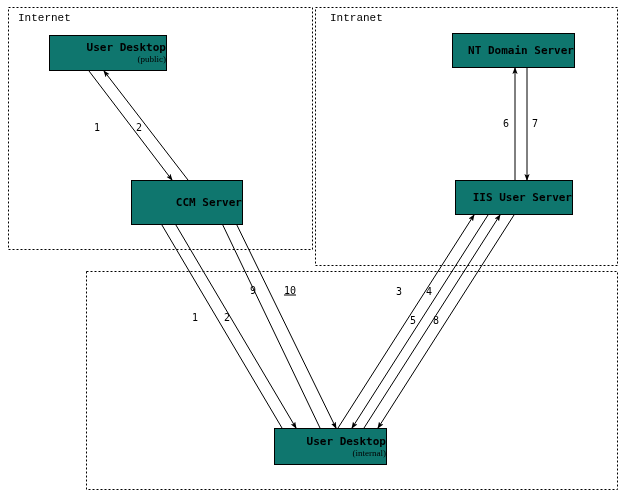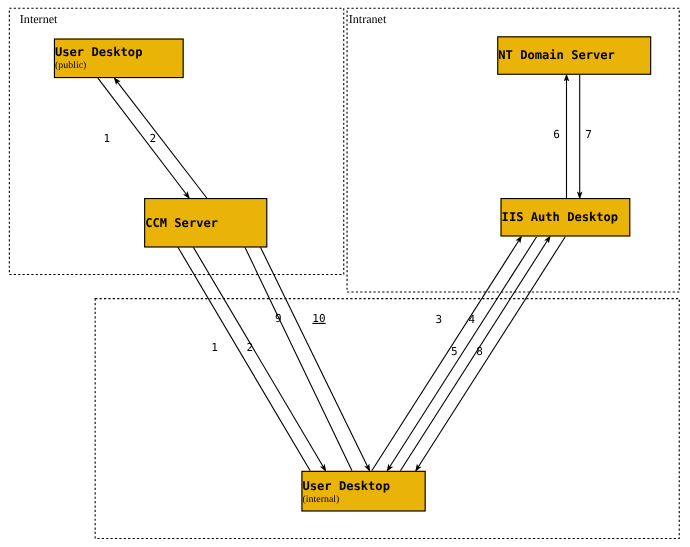--- a/index.html
+++ b/index.html
@@ -17,34 +17,34 @@
   }
   svg.layer {
     position: absolute;
     left: 0;
     top: 0;
     width: 627px;
     height: 497px;
   }
   .zone-label {
     position: absolute;
-    font-family: Liberation Serif, serif;
+    font-family: Liberation Mono, monospace;
     font-size: 11px;
     color: #000000;
     white-space: nowrap;
     letter-spacing: 0px;
   }
   .node-box {
     position: absolute;
     box-sizing: border-box;
     border: 1px solid #000000;
-    background: #eab308;
+    background: #0f766e;
     display: flex;
     flex-direction: column;
-    align-items: flex-start;
+    align-items: flex-end;
     justify-content: center;
     color: #000000;
   }
   .node-title {
     font-family: "DejaVu Sans Mono", "Liberation Mono", monospace;
     font-size: 11px;
     font-weight: bold;
     line-height: 13px;
     white-space: nowrap;
   }
@@ -90,36 +90,36 @@
         <line x1="232" y1="215" x2="336" y2="428" stroke="#000000" stroke-width="1" marker-end="url(#arrowhead)"></line>
         <line x1="338" y1="428" x2="474" y2="215" stroke="#000000" stroke-width="1" marker-end="url(#arrowhead)"></line>
         <line x1="488" y1="215" x2="352" y2="428" stroke="#000000" stroke-width="1" marker-end="url(#arrowhead)"></line>
         <line x1="364" y1="428" x2="500" y2="215" stroke="#000000" stroke-width="1" marker-end="url(#arrowhead)"></line>
         <line x1="514" y1="215" x2="378" y2="428" stroke="#000000" stroke-width="1" marker-end="url(#arrowhead)"></line>
       </g>
   </svg>
 
   <div id="zone-labels">
       <div class="zone-label" style="left: 18px; top: 12px;">Internet</div>
-      <div class="zone-label" style="left: 317px; top: 12px;">Intranet</div>
+      <div class="zone-label" style="left: 330px; top: 12px;">Intranet</div>
     </div>
 
   <div id="nodes">
       <div class="node-box" style="left: 49px; top: 35px; width: 118px; height: 36px;">
         <div class="node-title">User Desktop</div>
         <div class="node-sub">(public)</div>
       </div>
       <div class="node-box" style="left: 131px; top: 180px; width: 112px; height: 45px;">
         <div class="node-title">CCM Server</div>
       </div>
-      <div class="node-box" style="left: 452px; top: 33px; width: 140px; height: 35px;">
+      <div class="node-box" style="left: 452px; top: 33px; width: 123px; height: 35px;">
         <div class="node-title">NT Domain Server</div>
       </div>
       <div class="node-box" style="left: 455px; top: 180px; width: 118px; height: 35px;">
-        <div class="node-title">IIS Auth Desktop</div>
+        <div class="node-title">IIS User Server</div>
       </div>
       <div class="node-box" style="left: 274px; top: 428px; width: 113px; height: 37px;">
         <div class="node-title">User Desktop</div>
         <div class="node-sub">(internal)</div>
       </div>
     </div>
 
   <div id="edge-labels">
       <div class="edge-label" style="left: 97px; top: 127px;">1</div>
       <div class="edge-label" style="left: 139px; top: 127px;">2</div>

